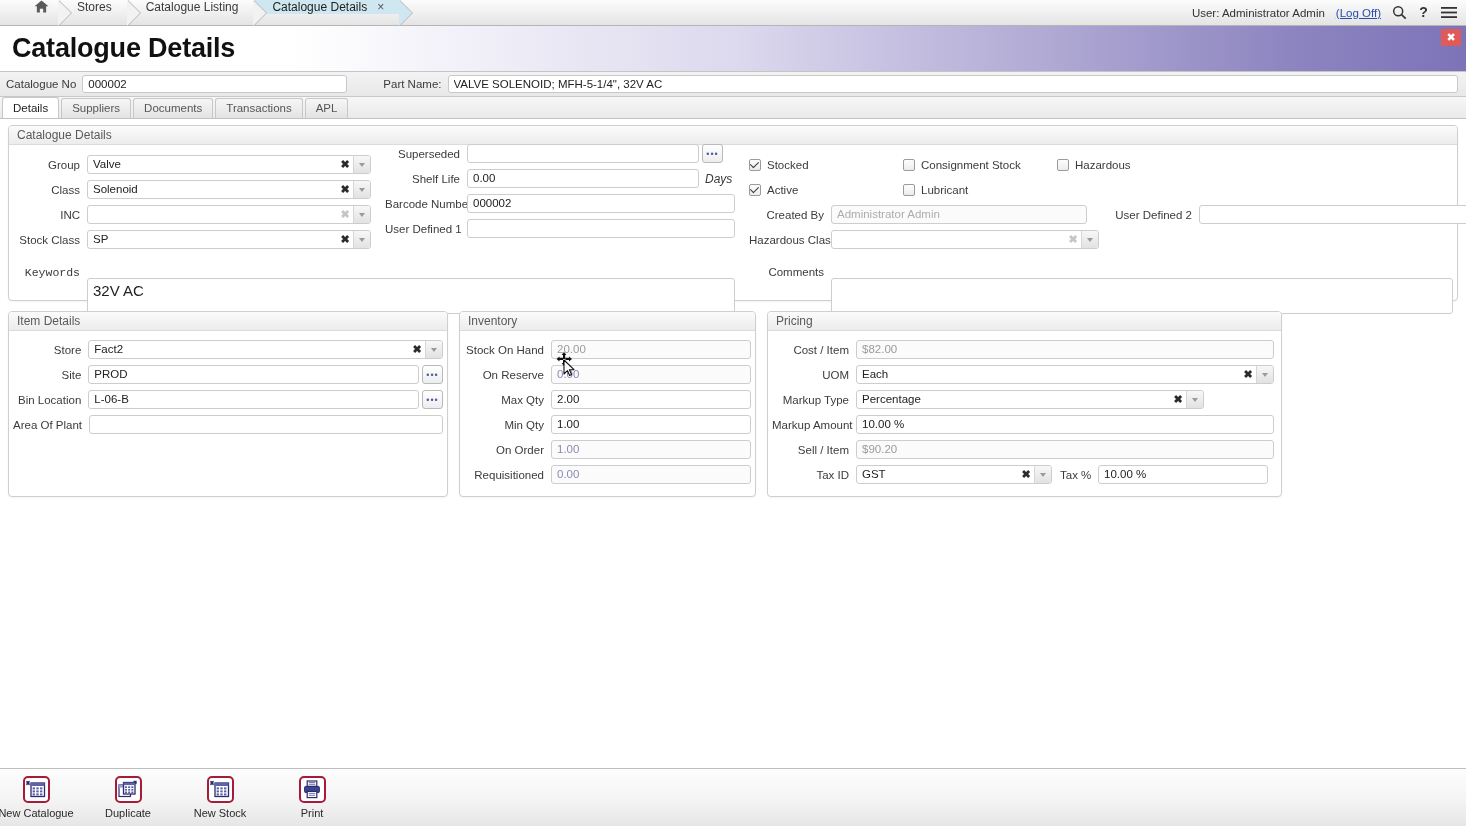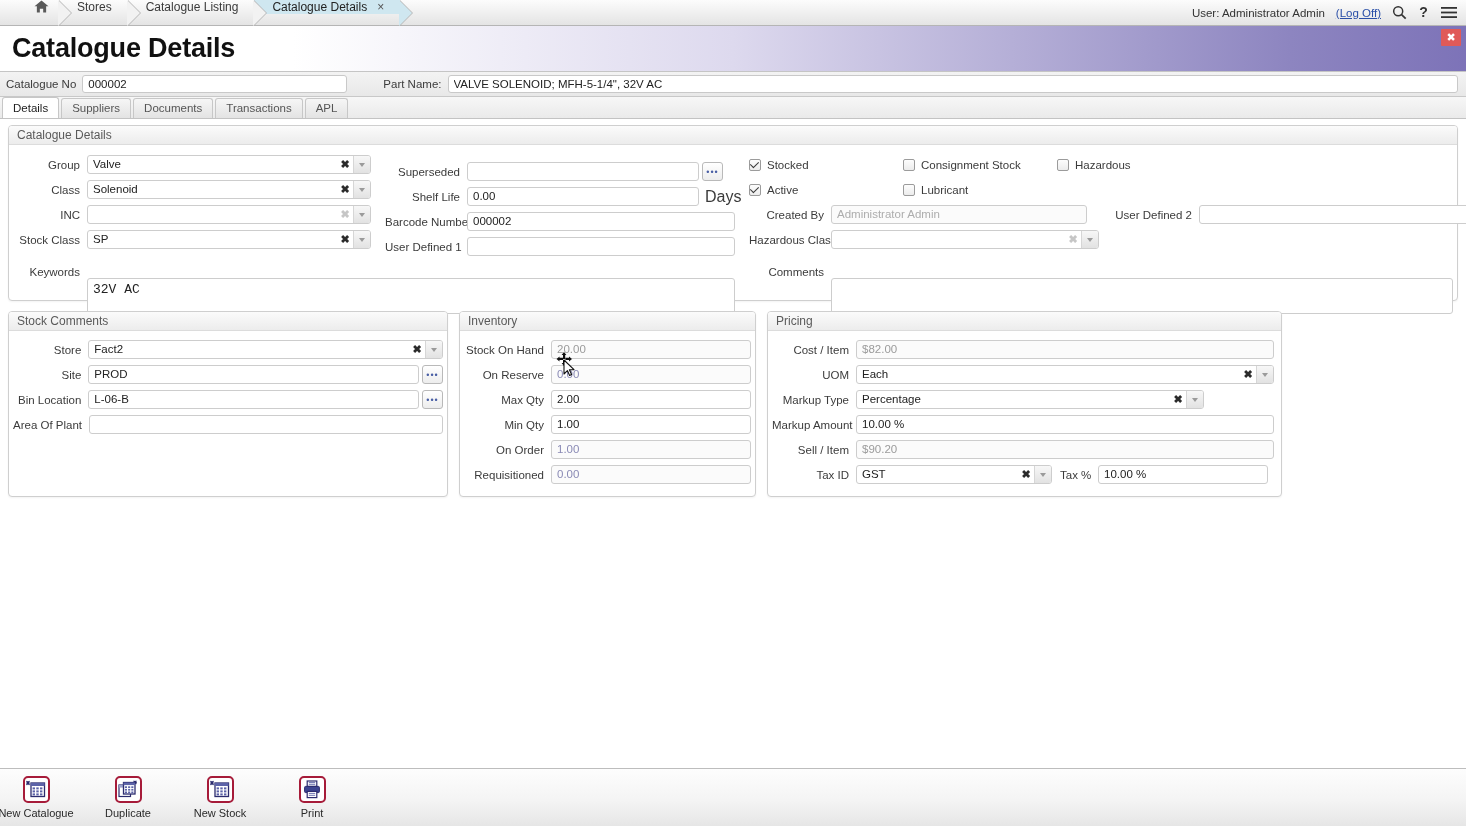--- a/index.html
+++ b/index.html
@@ -257,28 +257,28 @@
     width: 21px; height: 19px;
     margin-left: 3px;
     background: linear-gradient(to bottom, #ffffff, #ededed);
     border: 1px solid #b9b9b9;
     border-radius: 3px;
     display: flex; align-items: center; justify-content: center;
     cursor: pointer;
     font-size: 9px; color: #4a5fa5; letter-spacing: 1px;
     flex: 0 0 auto;
   }
-  .unit { font-size: 16px; color: #3b3b3b; padding-left: 6px; }
+  .unit { font-size: 12px; color: #3b3b3b; padding-left: 6px; font-style: italic; }
 
   textarea.ta {
     border: 1px solid #cdcdcd;
     border-radius: 3px;
     background: #fff;
-    font-family: Liberation Mono, monospace;
-    font-size: 13px;
+    font-family: Liberation Sans, sans-serif;
+    font-size: 15px;
     color: #222;
     padding: 3px 5px;
     outline: none;
     resize: none;
     margin-top: 48px;
   }
 
   
   .cbwrap { display: flex; align-items: center; font-size: 11.5px; color: #3b3b3b; }
   .cb {
@@ -294,21 +294,21 @@
   .cb.checked::after {
     content: "";
     width: 7px; height: 3.5px;
     border-left: 1.8px solid #3a3a3a;
     border-bottom: 1.8px solid #3a3a3a;
     transform: rotate(-45deg) translate(0px, -1px);
   }
 
   
   .cat-col-a { position: absolute; left: 4px; top: 26px; }
-  .cat-col-b { position: absolute; left: 376px; top: 33px; }
+  .cat-col-b { position: absolute; left: 376px; top: 15px; }
   .cat-col-c { position: absolute; left: 740px; top: 26px; }
 
   
   .lower {
     display: flex;
     margin: 10px 8px 0 8px;
     gap: 11px;
     align-items: flex-start;
   }
   .stock-panel { width: 440px; height: 186px; position: relative; }
@@ -469,21 +469,21 @@
       <span class="flabel" style="width:74px;">Stock Class</span>
       <div class="ctl" style="width:284px;">
         <span class="valtext">SP</span>
         <span class="clearx">✖</span>
         <span class="caret">
             <i></i>
           </span>
       </div>
     </div>
     <div class="frow" style="height:40px; align-items:center;">
-      <span class="flabel" style="width:74px;">Keywords</span>
+      <span class="flabel" style="width:74px;font-family:Liberation Mono, monospace;">Keywords</span>
       <textarea class="ta" style="width: 648px; height: 36px;">32V AC</textarea>
     </div>
   </div>
 
   <div class="cat-col-b">
     <div class="frow">
       <span class="flabel" style="width:82px;">Superseded</span>
       <div class="ctl" style="width:232px;">
         <span class="valtext"></span>
       </div>
@@ -558,21 +558,21 @@
     <div class="frow" style="height:40px; align-items:center;">
       <span class="flabel" style="width:82px;">Comments</span>
       <textarea class="ta" style="width: 622px; height: 36px;"></textarea>
     </div>
   </div>
 </div>
 
 <div class="lower">
 
   <div class="panel stock-panel">
-    <div class="panel-head">Stock Comments</div>
+    <div class="panel-head">Item Details</div>
     <div class="panel-body">
       <div class="frow">
         <span class="flabel" style="width:76px;">Store</span>
         <div class="ctl" style="width:358px;">
           <span class="valtext">Fact2</span>
           <span class="clearx">✖</span>
           <span class="caret">
               <i></i>
             </span>
         </div>

